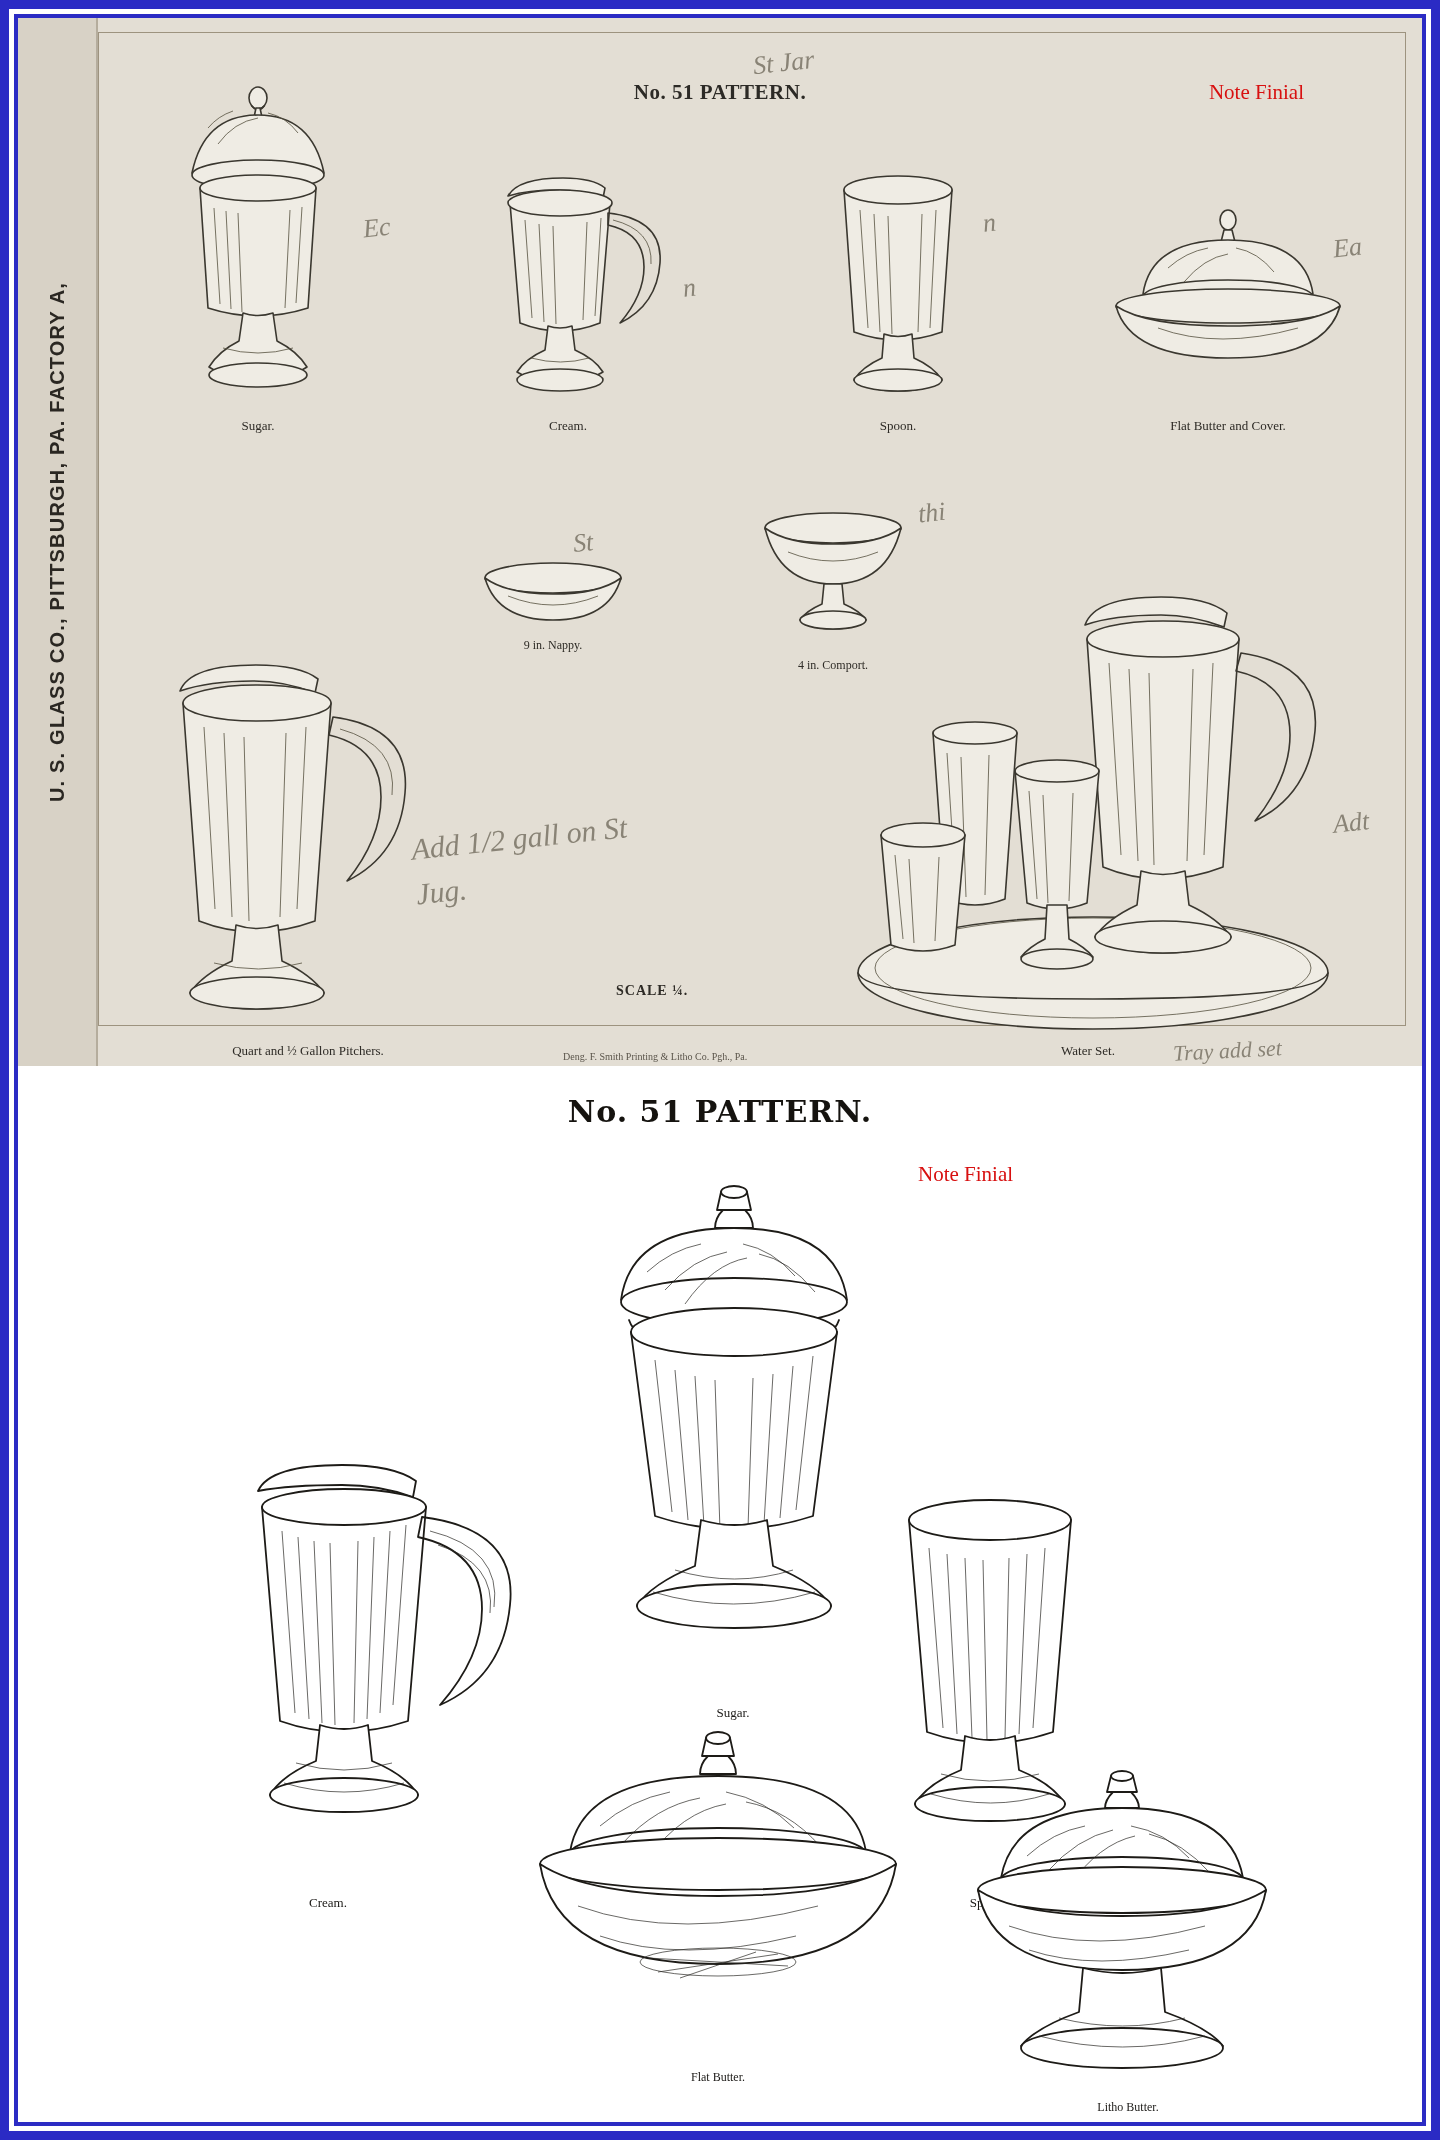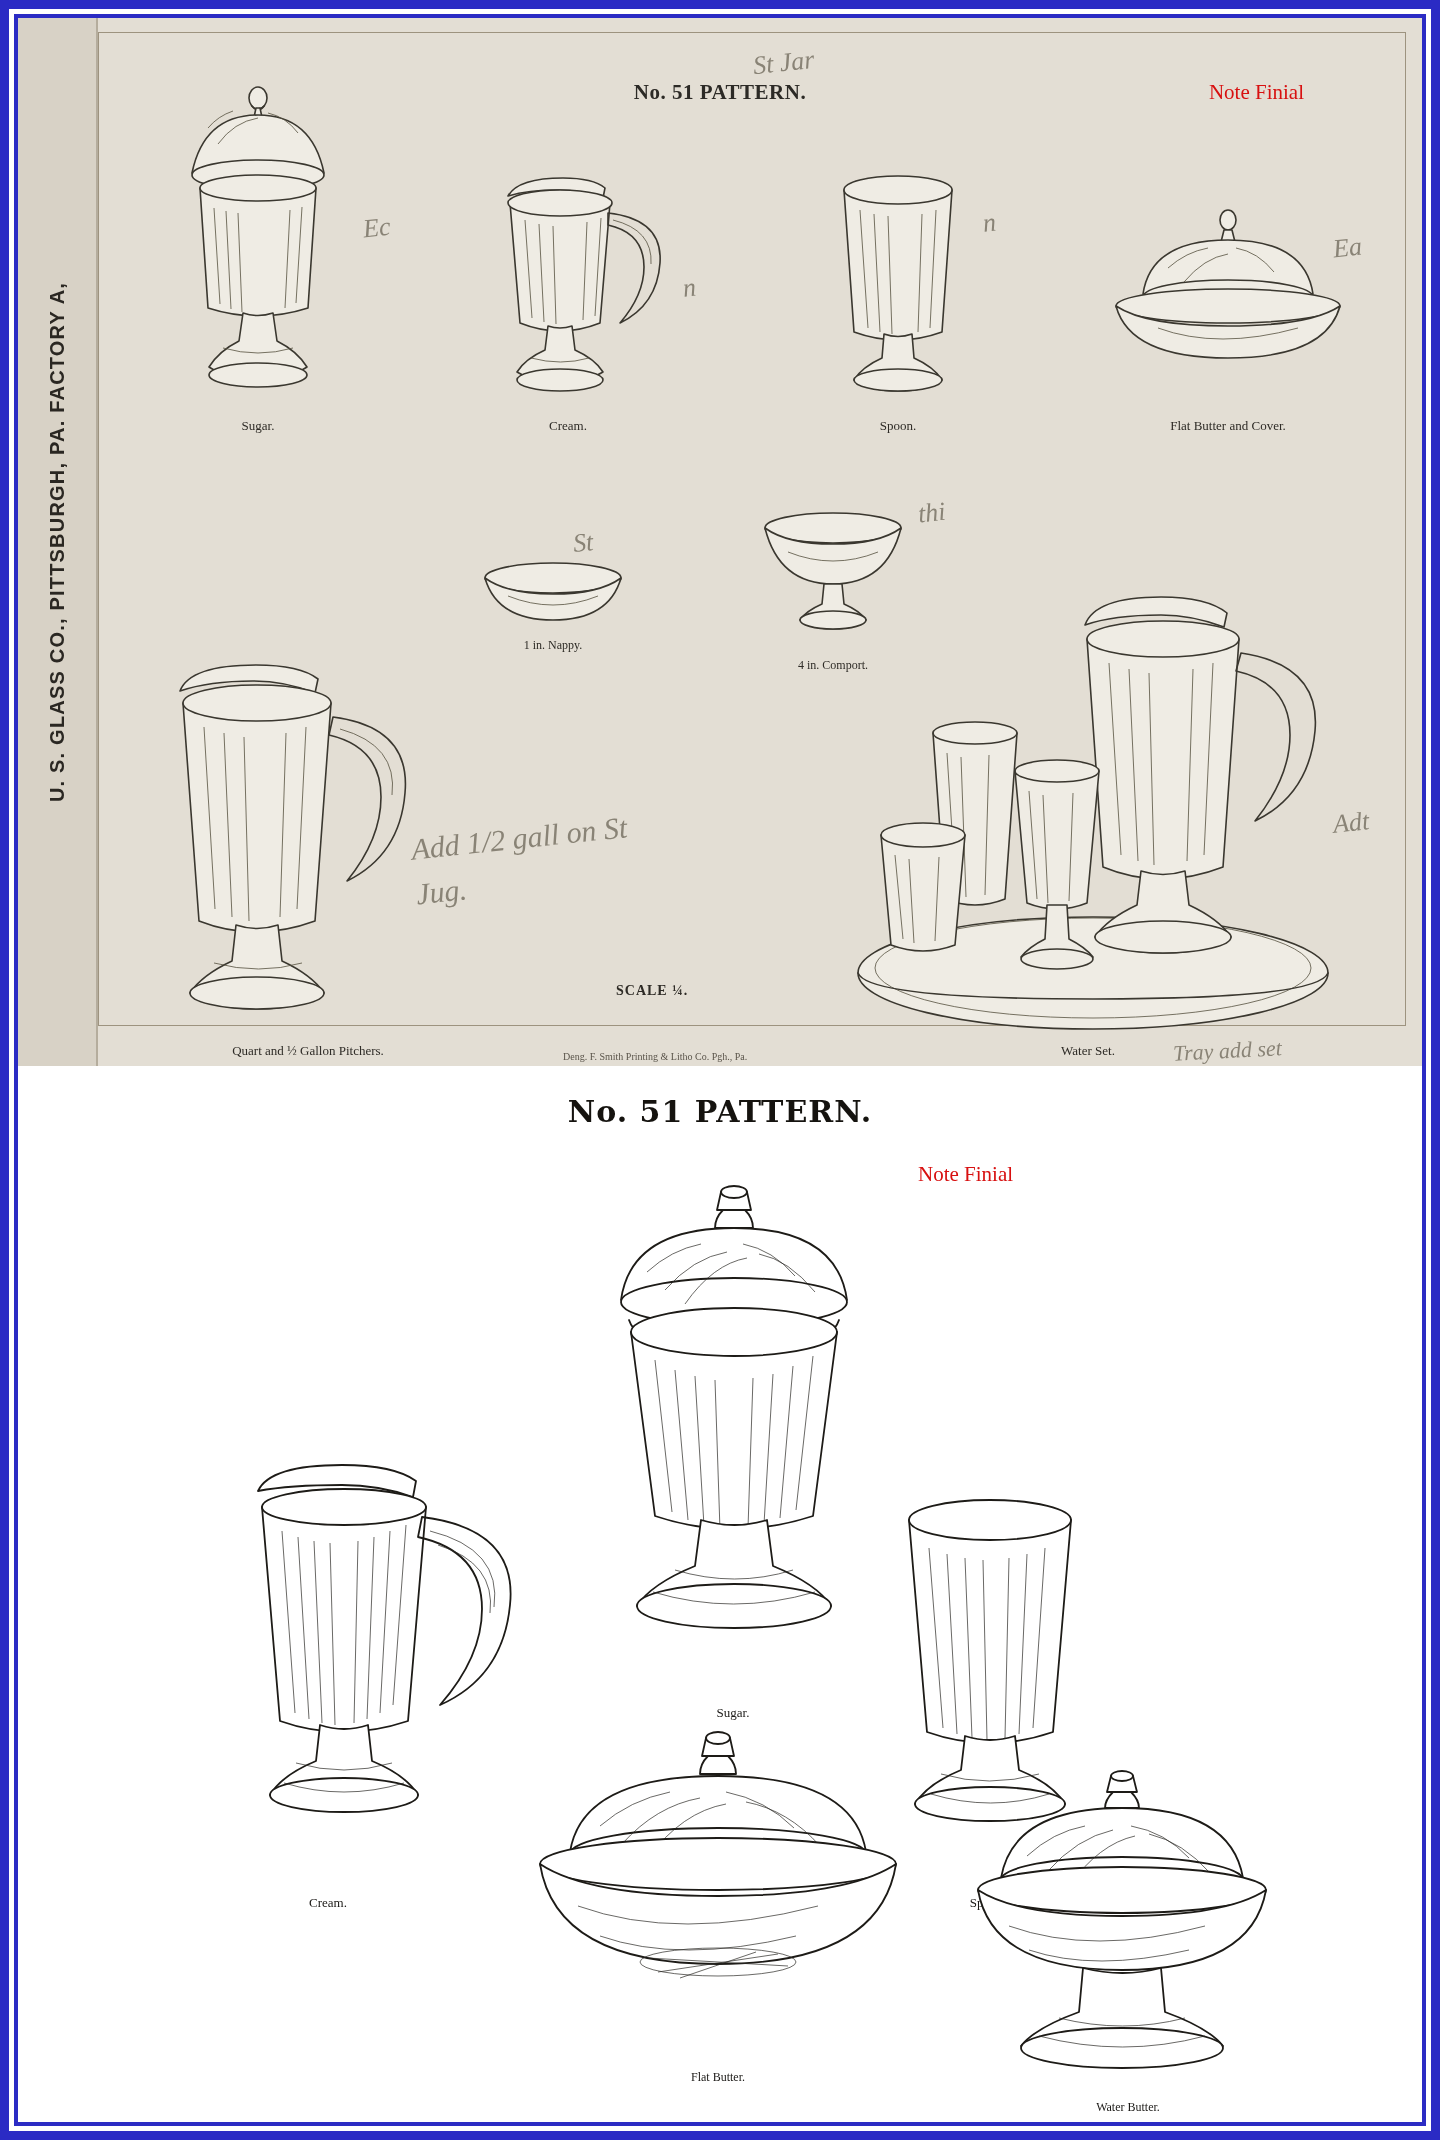--- a/index.html
+++ b/index.html
@@ -298,21 +298,21 @@
       <path class="ink fill-soft" d="M18 108 q14 52 112 52 q98 0 112 -52 q-30 20 -112 20 q-82 0 -112 -20 z"></path>
       <path class="ink-thin" d="M60 130 q60 22 140 0"></path>
     </svg>
     <div class="caption" style="left:1070px; top:400px; width:280px;">Flat Butter and Cover.</div>
 
     <svg style="position:absolute; left:450px; top:540px;" width="170" height="90" viewBox="0 0 170 90">
       <ellipse class="ink fill-soft" cx="85" cy="20" rx="68" ry="15"></ellipse>
       <path class="ink fill-soft" d="M17 20 q12 42 68 42 q56 0 68 -42 q-22 16 -68 16 q-46 0 -68 -16 z"></path>
       <path class="ink-thin" d="M40 38 q45 18 90 0"></path>
     </svg>
-    <div class="caption caption-sm" style="left:450px; top:620px; width:170px;">1 in. Nappy.</div>
+    <div class="caption caption-sm" style="left:450px; top:620px; width:170px;">9 in. Nappy.</div>
 
     <svg style="position:absolute; left:730px; top:490px;" width="170" height="140" viewBox="0 0 170 140">
       <ellipse class="ink fill-soft" cx="85" cy="20" rx="68" ry="15"></ellipse>
       <path class="ink fill-soft" d="M17 20 q14 56 68 56 q54 0 68 -56 q-22 16 -68 16 q-46 0 -68 -16 z"></path>
       <path class="ink fill-soft" d="M76 76 l-2 20 q-16 7 -22 16 q14 9 33 9 q19 0 33 -9 q-6 -9 -22 -16 l-2 -20 z"></path>
       <ellipse class="ink fill-soft" cx="85" cy="112" rx="33" ry="9"></ellipse>
       <path class="ink-thin" d="M40 44 q45 18 90 0"></path>
     </svg>
     <div class="caption caption-sm" style="left:730px; top:620px; width:170px;margin-top:20px;">4 in. Comport.</div>
 
@@ -430,15 +430,15 @@
       <path class="ink-b fill-white" d="M48 108 q12 -70 121 -70 q109 0 121 70 q-42 22 -121 22 q-79 0 -121 -22 z"></path>
       <ellipse class="ink-b fill-white" cx="169" cy="110" rx="121" ry="23"></ellipse>
       <path class="ink-b-thin" d="M74 86 q26 -24 58 -30 M94 102 q30 -34 66 -42 M116 116 q30 -42 66 -50 M236 88 q-24 -26 -58 -32 M258 104 q-28 -32 -62 -40"></path>
       <ellipse class="ink-b fill-white" cx="169" cy="120" rx="144" ry="23"></ellipse>
       <path class="ink-b fill-white" d="M25 120 q14 80 144 80 q130 0 144 -80 q-40 26 -144 26 q-104 0 -144 -26 z"></path>
       <path class="ink-b-thin" d="M56 156 q84 30 196 0 M76 180 q66 22 160 0"></path>
       <path class="ink-b fill-white" d="M130 198 l-4 44 q-44 16 -58 34 q34 18 101 18 q67 0 101 -18 q-14 -18 -58 -34 l-4 -44 q-38 10 -78 0 z"></path>
       <ellipse class="ink-b fill-white" cx="169" cy="278" rx="101" ry="20"></ellipse>
       <path class="ink-b-thin" d="M106 248 q64 16 126 0 M86 266 q84 22 166 0"></path>
     </svg>
-    <div class="bcaption" style="left:1010px; top:1030px; width:200px; font-size:12px;">Water Butter.</div>
+    <div class="bcaption" style="left:1010px; top:1030px; width:200px; font-size:12px;">Litho Butter.</div>
   </div>
 </div>
 
 </body></html>

